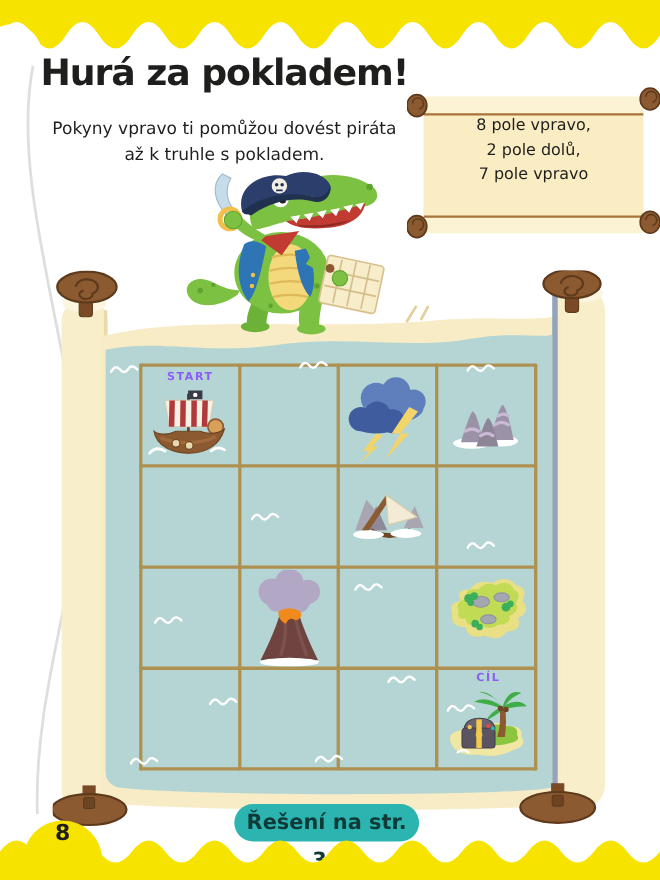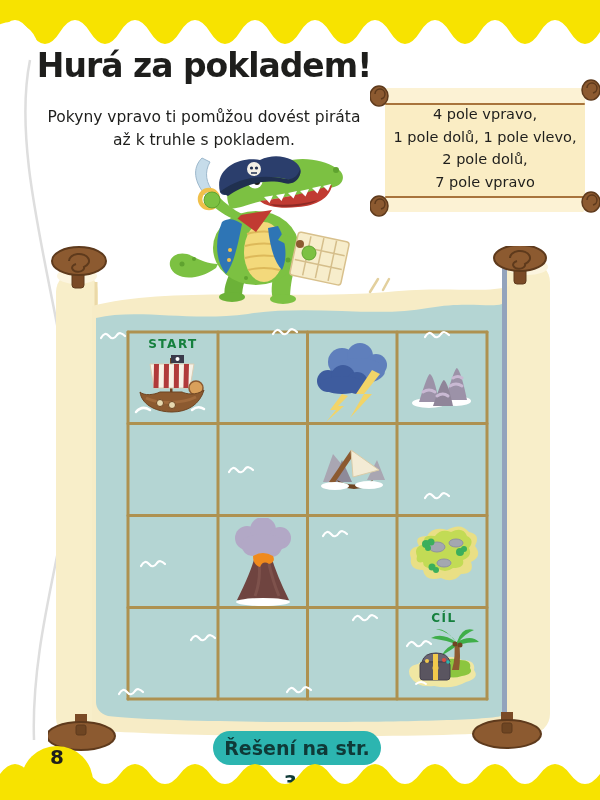--- a/index.html
+++ b/index.html
@@ -3,21 +3,21 @@
 <meta charset="utf-8">
 <style>
   html,body{margin:0;padding:0;background:#fff;}
   #page{position:relative;width:600px;height:800px;background:#ffffff;overflow:hidden;
         font-family:"DejaVu Sans",sans-serif;color:#1E1E1C;}
   .abs{position:absolute;}
   .center{text-align:center;}
   #title{left:28px;top:46px;width:352px;font-size:33px;font-weight:800;letter-spacing:-1px;}
   #subtitle{left:28px;top:106px;width:352px;font-size:15.5px;font-weight:500;line-height:23px;}
   #scroll-note-text{left:382px;top:103px;width:206px;font-size:14.5px;font-weight:500;line-height:22.5px;}
-  .cell-label{font-size:12px;font-weight:600;letter-spacing:1.5px;color:#15803d;}
+  .cell-label{font-size:10px;font-weight:600;letter-spacing:1.5px;color:#8b5cf6;}
   #solution-badge{left:213px;top:731px;width:168px;height:34px;background:#2CB5B0;border-radius:17px;
         line-height:34px;font-size:19px;font-weight:600;color:#0F3A38;}
   #page-number{left:40px;top:745px;width:34px;font-size:20px;font-weight:700;color:#1E1E1C;}
   .wave{width:26px;height:12px;}
   .wave svg{display:block;}
 </style>
 </head>
 <body>
 
 <div id="page">
@@ -59,22 +59,21 @@
       <ellipse cx="9" cy="146" rx="9" ry="10" fill="#8C5A30" stroke="#5E3A1C" stroke-width="1.5"></ellipse>
       <path d="M5,144 a5,5 0 1 1 6,5" stroke="#5E3A1C" stroke-width="1.5" fill="none"></path>
     </g>
     <g>
       <rect x="212" y="139" width="10" height="7" fill="#7A4A26"></rect>
       <ellipse cx="221" cy="142" rx="9" ry="10" fill="#8C5A30" stroke="#5E3A1C" stroke-width="1.5"></ellipse>
       <path d="M217,140 a5,5 0 1 1 6,5" stroke="#5E3A1C" stroke-width="1.5" fill="none"></path>
     </g>
   </svg>
   <div class="abs center" id="scroll-note-text">
-    <div>4 pole vpravo,</div>
-    <div>1 pole dolů, 1 pole vlevo,</div>
+    <div>8 pole vpravo,</div>
     <div>2 pole dolů,</div>
     <div>7 pole vpravo</div>
   </div>
 
   <svg class="abs" style="left:48px;top:246px" width="534" height="514" viewBox="0 0 534 514">
 
     <rect x="8" y="26" width="42" height="466" rx="20" fill="#F8EEC9"></rect>
     <path d="M48,36 V482" stroke="#EBD9A8" stroke-width="3"></path>
     <ellipse cx="29" cy="30" rx="20" ry="8" fill="#FCF5DF"></ellipse>
     <rect x="456" y="16" width="46" height="472" rx="20" fill="#F8EEC9"></rect>

